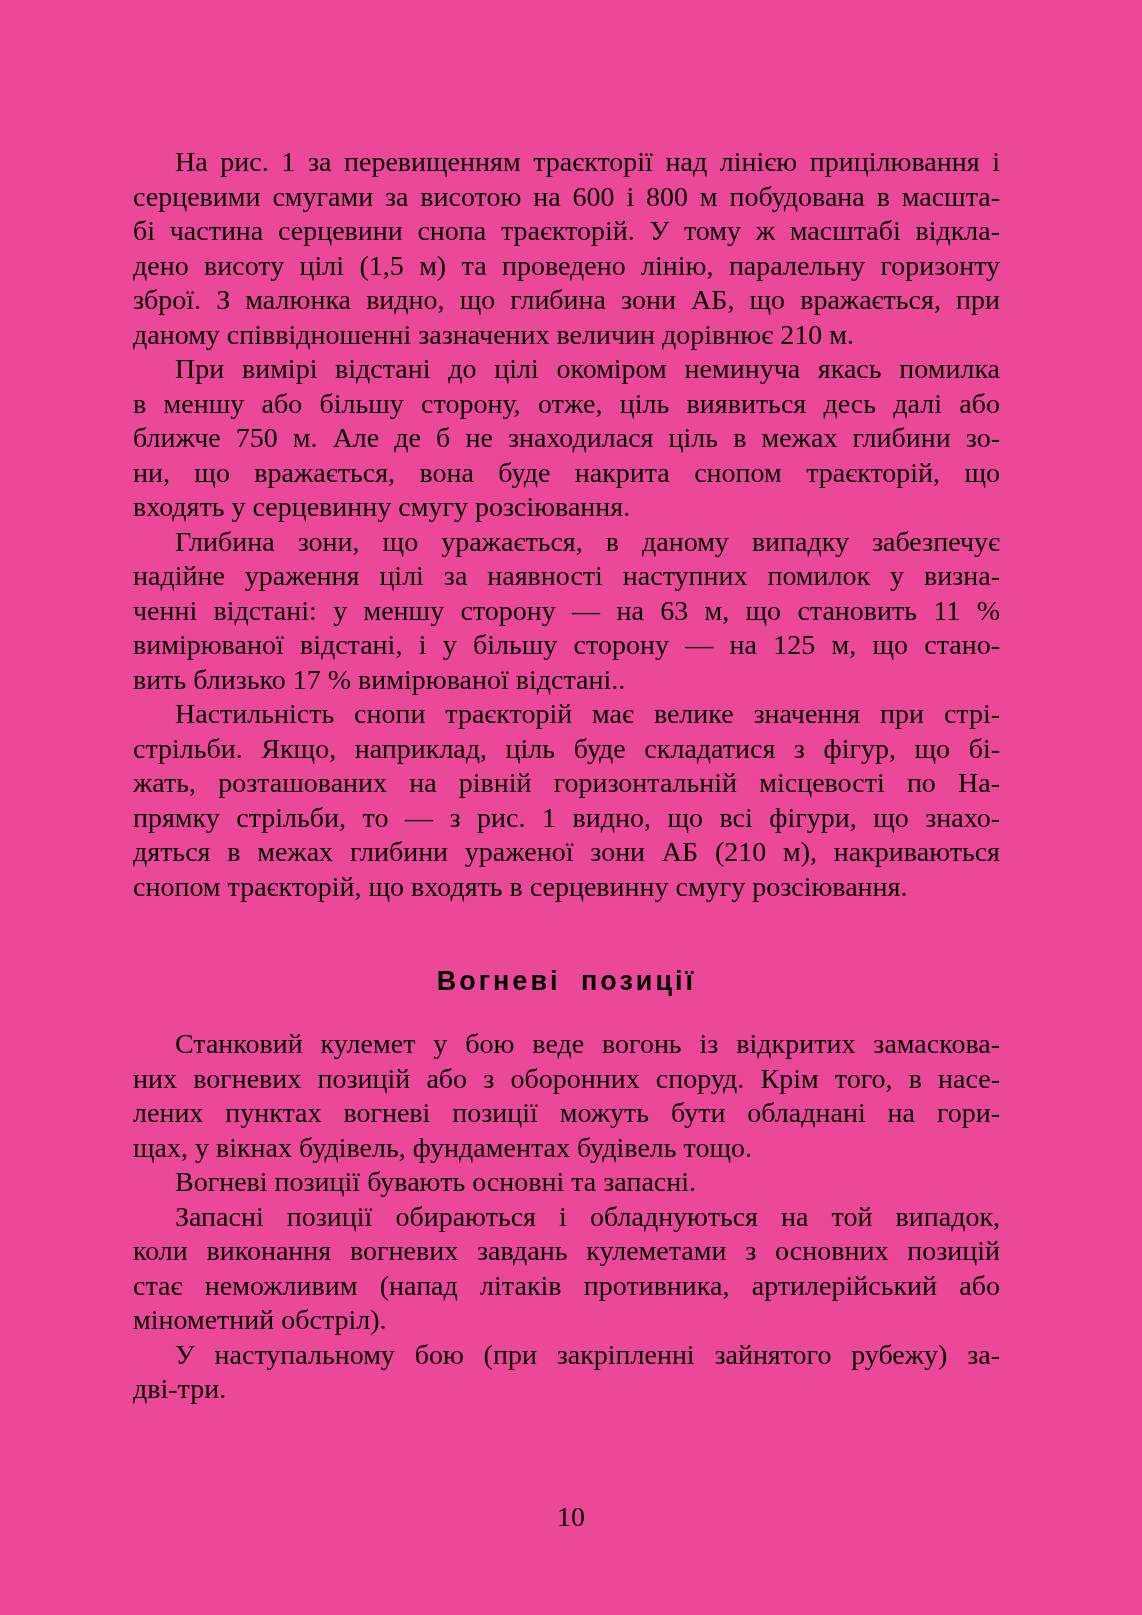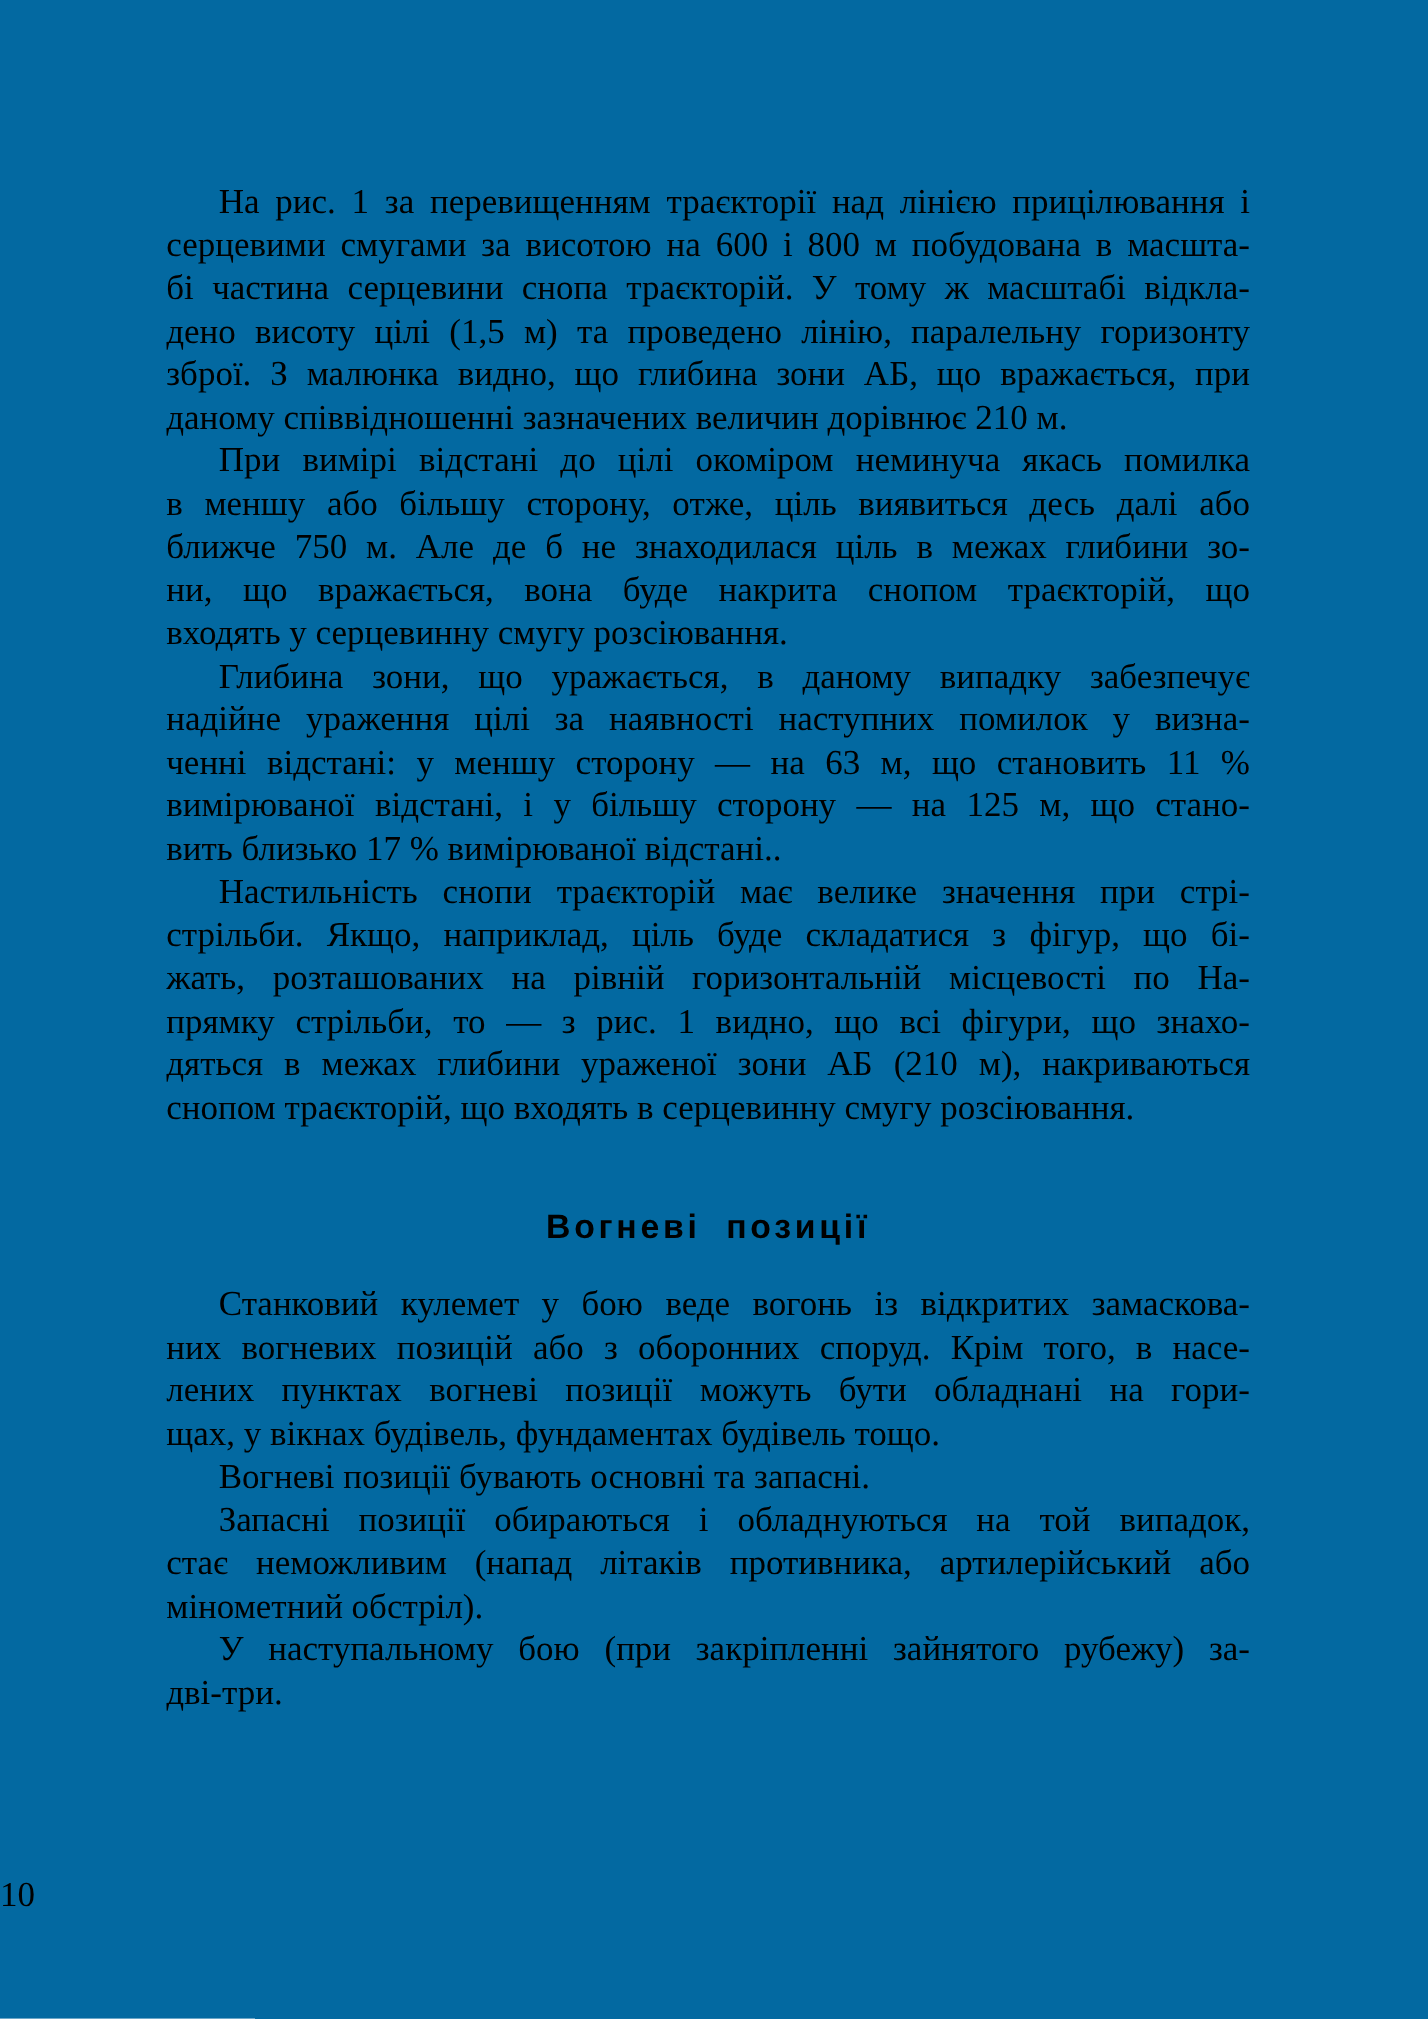--- a/index.html
+++ b/index.html
@@ -4,21 +4,21 @@
 <style>
   html, body {
     margin: 0;
     padding: 0;
     background: #ffffff;
   }
   .page {
     position: relative;
     width: 1142px;
     height: 1615px;
-    background: #0369a1;
+    background: #ec4899;
     color: #000000;
     font-family: "Liberation Serif", "DejaVu Serif", serif;
     overflow: hidden;
   }
   .text-block {
     position: absolute;
     left: 133px;
     top: 145px;
     width: 867px;
     font-size: 28px;
@@ -61,20 +61,21 @@
     line-height: 34px;
     letter-spacing: 3px;
     word-spacing: 10px;
     height: 34px;
   }
   .page-number {
     position: absolute;
     top: 1500px;
     left: 0;
     width: 100%;
+    text-align: center;
     font-size: 28px;
     line-height: 34px;
   }
 </style>
 </head>
 <body>
 
 <div class="page">
   <div class="text-block">
     <div>
@@ -115,20 +116,21 @@
           <div class="line first">Станковий кулемет у бою веде вогонь із відкритих замаскова-</div>
           <div class="line">них вогневих позицій або з оборонних споруд. Крім того, в насе-</div>
           <div class="line">лених пунктах вогневі позиції можуть бути обладнані на гори-</div>
           <div class="line last">щах, у вікнах будівель, фундаментах будівель тощо.</div>
         </div>
         <div class="para">
           <div class="line first last">Вогневі позиції бувають <b>основні</b> та <b>запасні</b>.</div>
         </div>
         <div class="para">
           <div class="line first"><b>Запасні позиції</b> обираються і обладнуються на той випадок,</div>
+          <div class="line">коли виконання вогневих завдань кулеметами з основних позицій</div>
           <div class="line">стає неможливим (напад літаків противника, артилерійський або</div>
           <div class="line last">мінометний обстріл).</div>
         </div>
         <div class="para">
           <div class="line first">У наступальному бою (при закріпленні зайнятого рубежу) за-</div>
           <div class="line last">дві-три.</div>
         </div>
       </div>
   </div>
   <div class="page-number">10</div>

